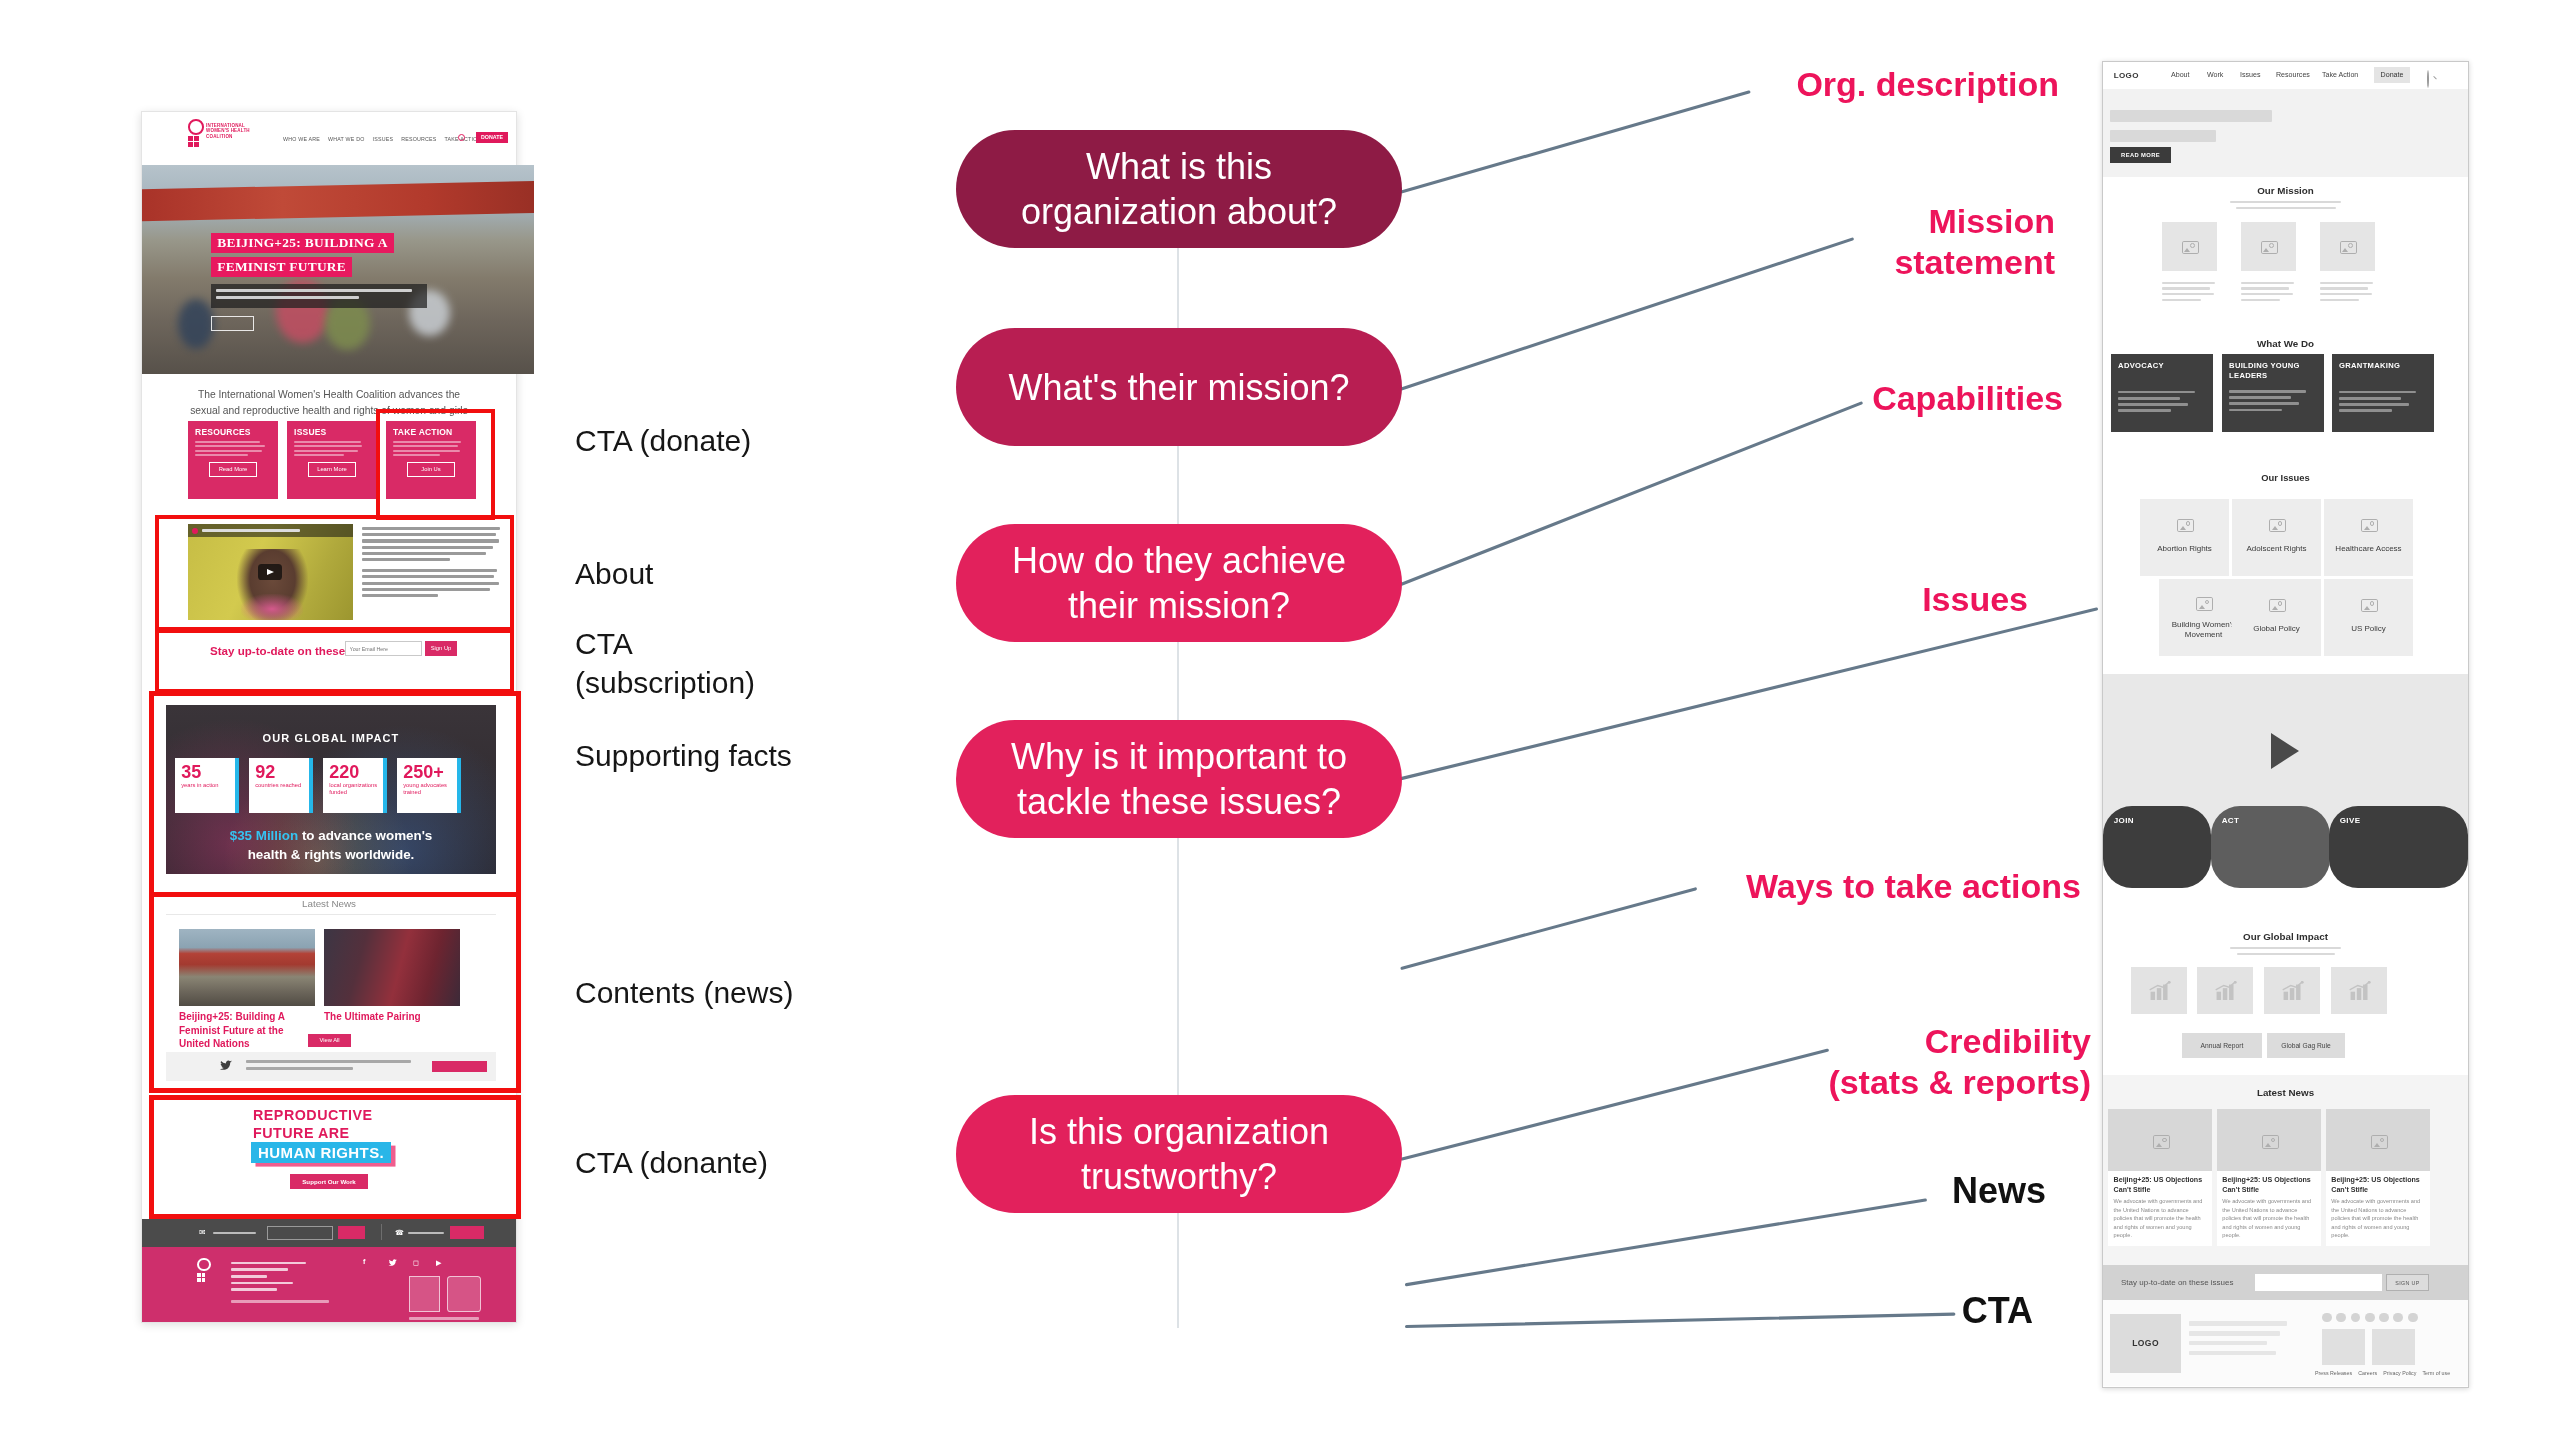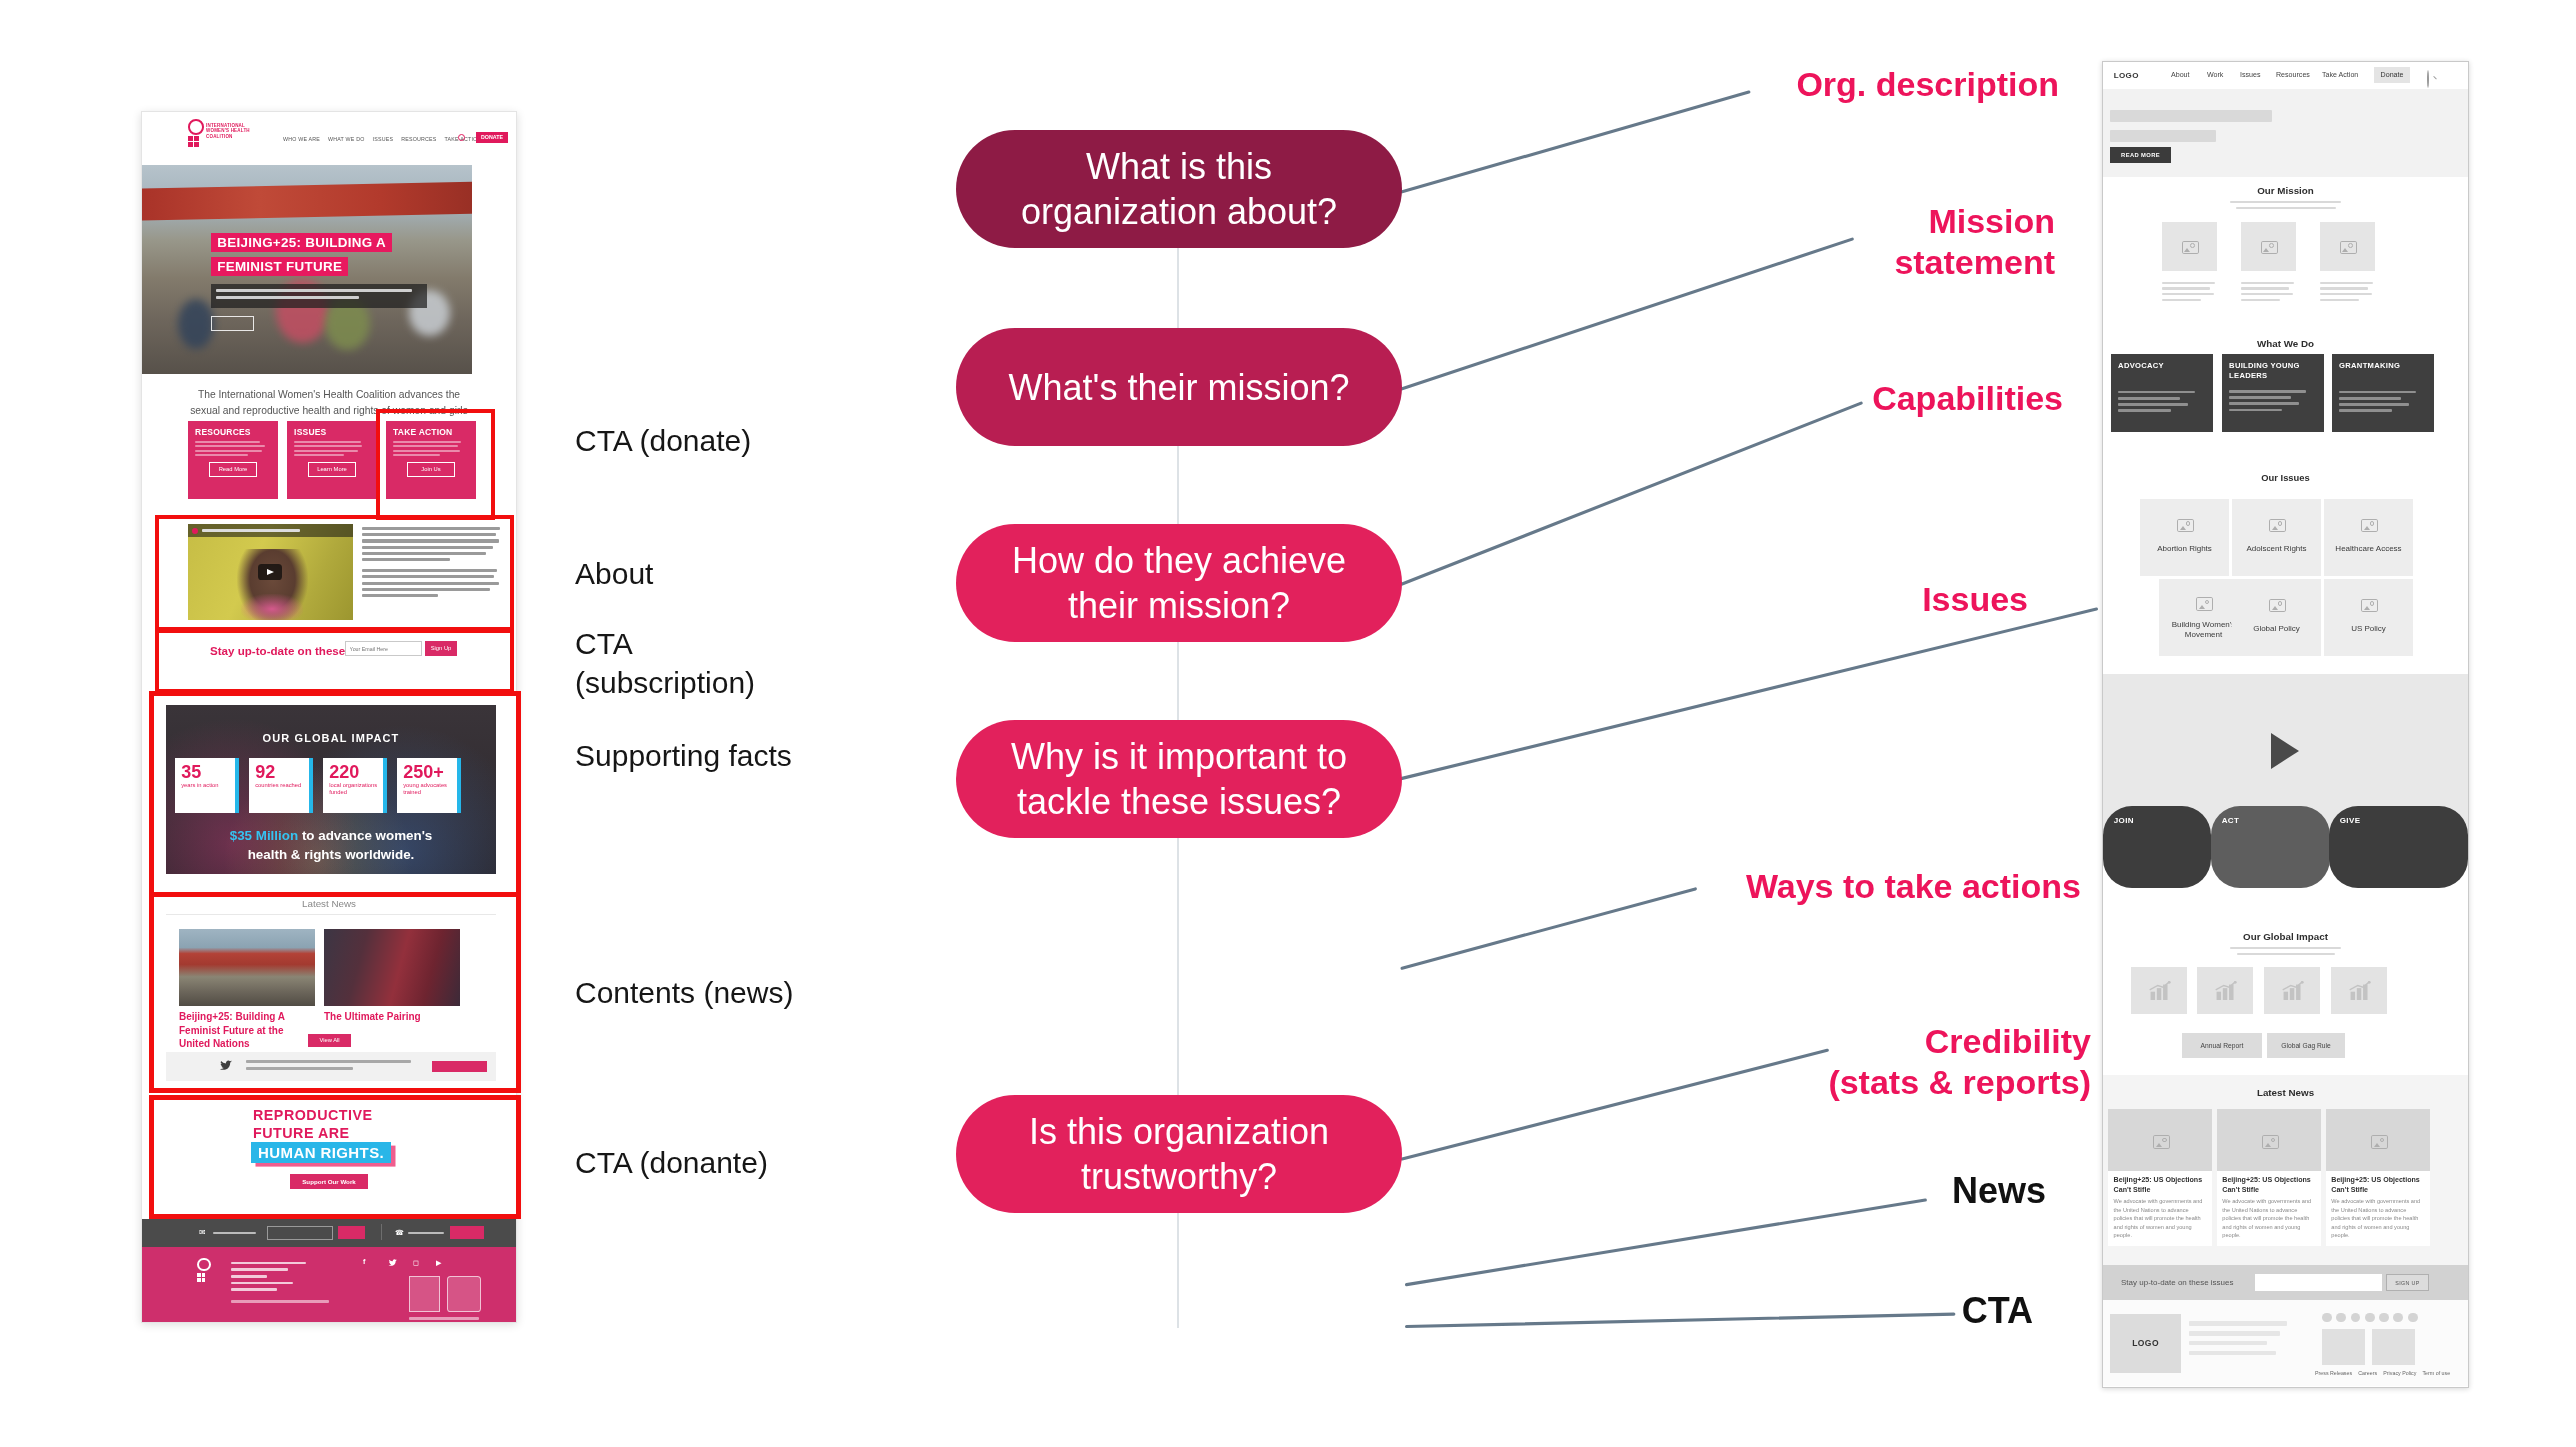--- a/index.html
+++ b/index.html
@@ -8,21 +8,21 @@
   .a{position:absolute;}
   .sk{background:#d9d9d9;border-radius:0.9px;}
   
   .site{left:141px;top:111px;width:374px;height:1210px;background:#fff;border:0.9px solid #e4e4e4;box-shadow:0 1.8px 9px rgba(0,0,0,.14);}
   .site .hdr-nav{display:flex;gap:8px;font-size:5.3px;color:#555;letter-spacing:0.2px;white-space:nowrap;}
   .slogo-ring{width:11.6px;height:11.6px;border:2.7px solid #e0195c;border-radius:50%;}
   .slogo-sq{display:grid;grid-template-columns:4.5px 4.5px;grid-gap:1.8px;}
   .slogo-sq i{width:4.5px;height:4.5px;background:#e0195c;}
   .slogo-tx{font-size:4.5px;font-weight:bold;color:#e0195c;line-height:1.25;letter-spacing:0.2px;}
   .sdonate{background:#e0195c;color:#fff;font-size:5.3px;font-weight:bold;text-align:center;line-height:11.6px;}
-  .hero{left:0;top:53px;width:330px;height:209px;overflow:hidden;background:linear-gradient(180deg,#b6c3cb 0%,#a3b1ba 20%,#98978a 36%,#837b6c 54%,#6e665c 74%,#57514a 100%);}
+  .hero{left:0;top:53px;width:392px;height:209px;overflow:hidden;background:linear-gradient(180deg,#b6c3cb 0%,#a3b1ba 20%,#98978a 36%,#837b6c 54%,#6e665c 74%,#57514a 100%);font-family:Liberation Serif, serif;}
   .banner{position:absolute;left:-3.6px;top:19.6px;width:105%;height:32px;background:linear-gradient(90deg,#a83228,#c04a38 35%,#b23a2c 70%,#952e24);transform:rotate(-1.2deg);}
   .blob{position:absolute;border-radius:50%;filter:blur(4.5px);opacity:.85;}
   .chip{position:absolute;background:#e8195f;color:#fff;font-weight:bold;font-size:13.4px;padding:1.8px 6.2px;letter-spacing:0.3px;}
   .capbox{position:absolute;background:rgba(30,30,30,.72);}
   .heroBtn{position:absolute;border:0.9px solid rgba(255,255,255,.85);}
   .intro{font-size:10.3px;color:#555;text-align:center;line-height:1.55;}
   .scard{position:absolute;width:90px;height:78px;background:#d92a66;padding:6.2px 7.1px;box-sizing:border-box;}
   .scard h4{margin:0 0 3.6px 0;color:#fff;font-size:8.5px;letter-spacing:0.2px;}
   .scard .sk{background:rgba(255,255,255,.45);height:2.2px;margin-top:2.2px;}
   .sbtn{margin:6.2px auto 0;border:0.9px solid #fff;color:#fff;font-size:5.8px;width:46px;height:12.5px;line-height:12.5px;text-align:center;}

